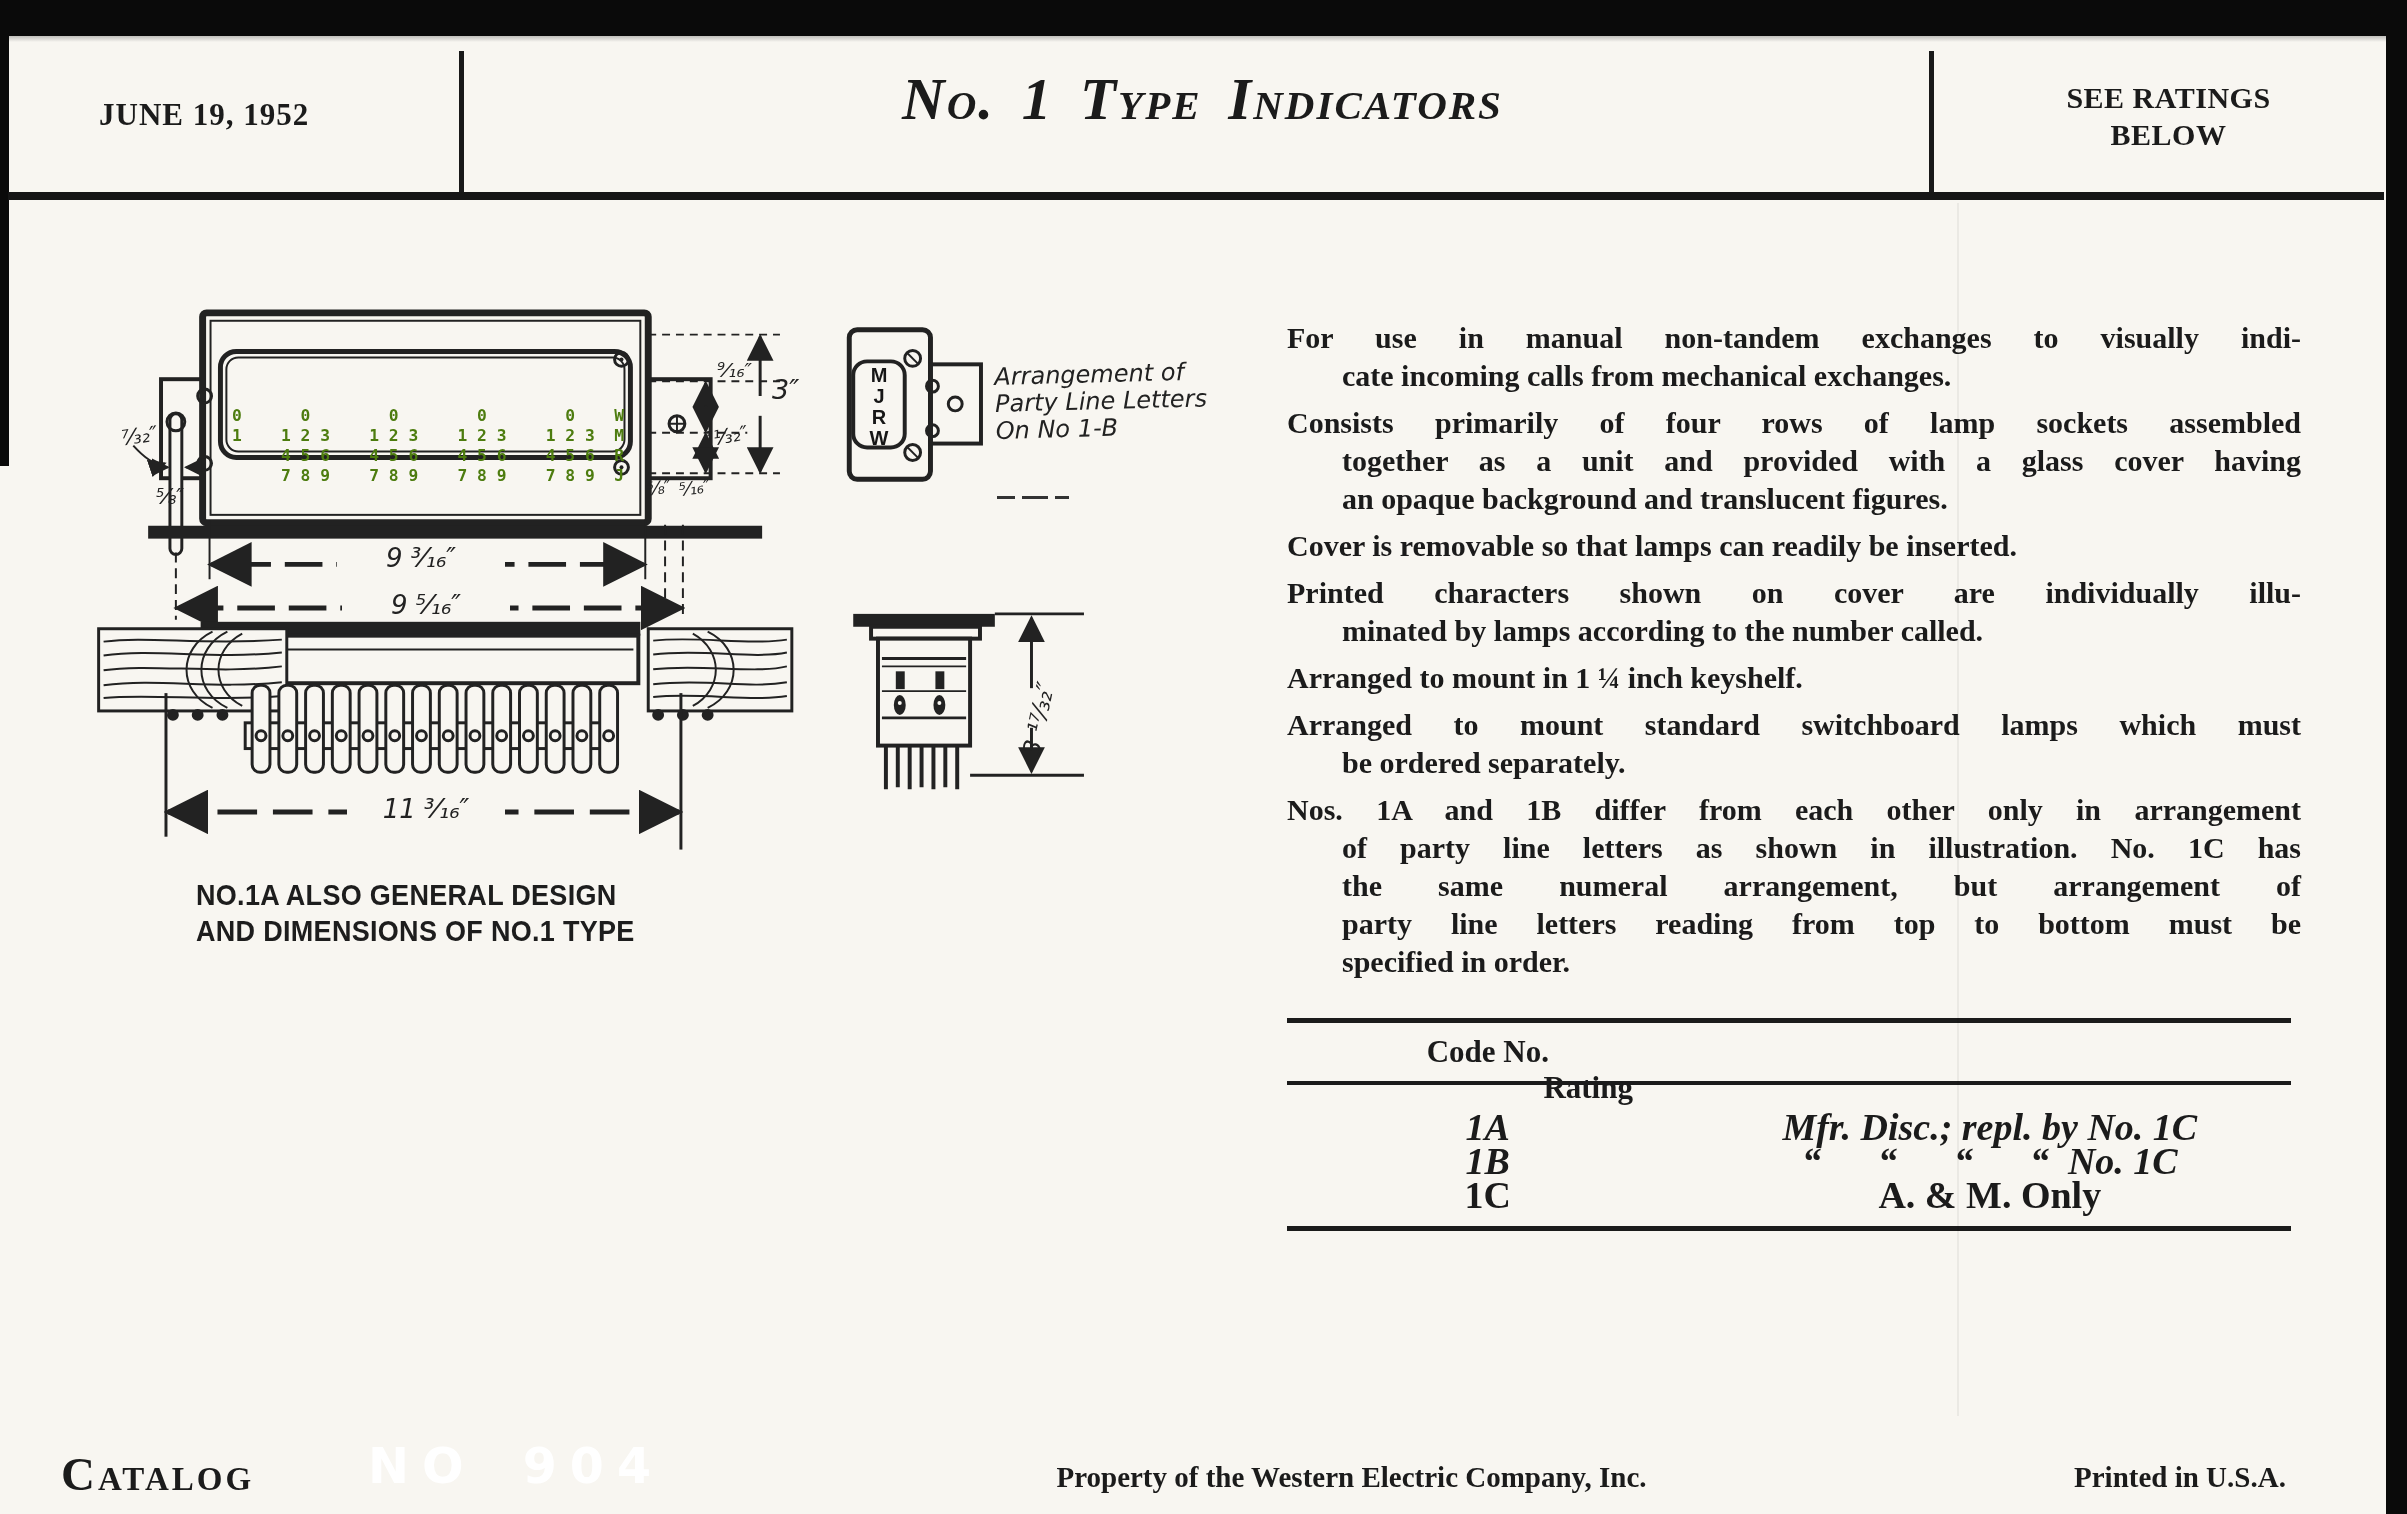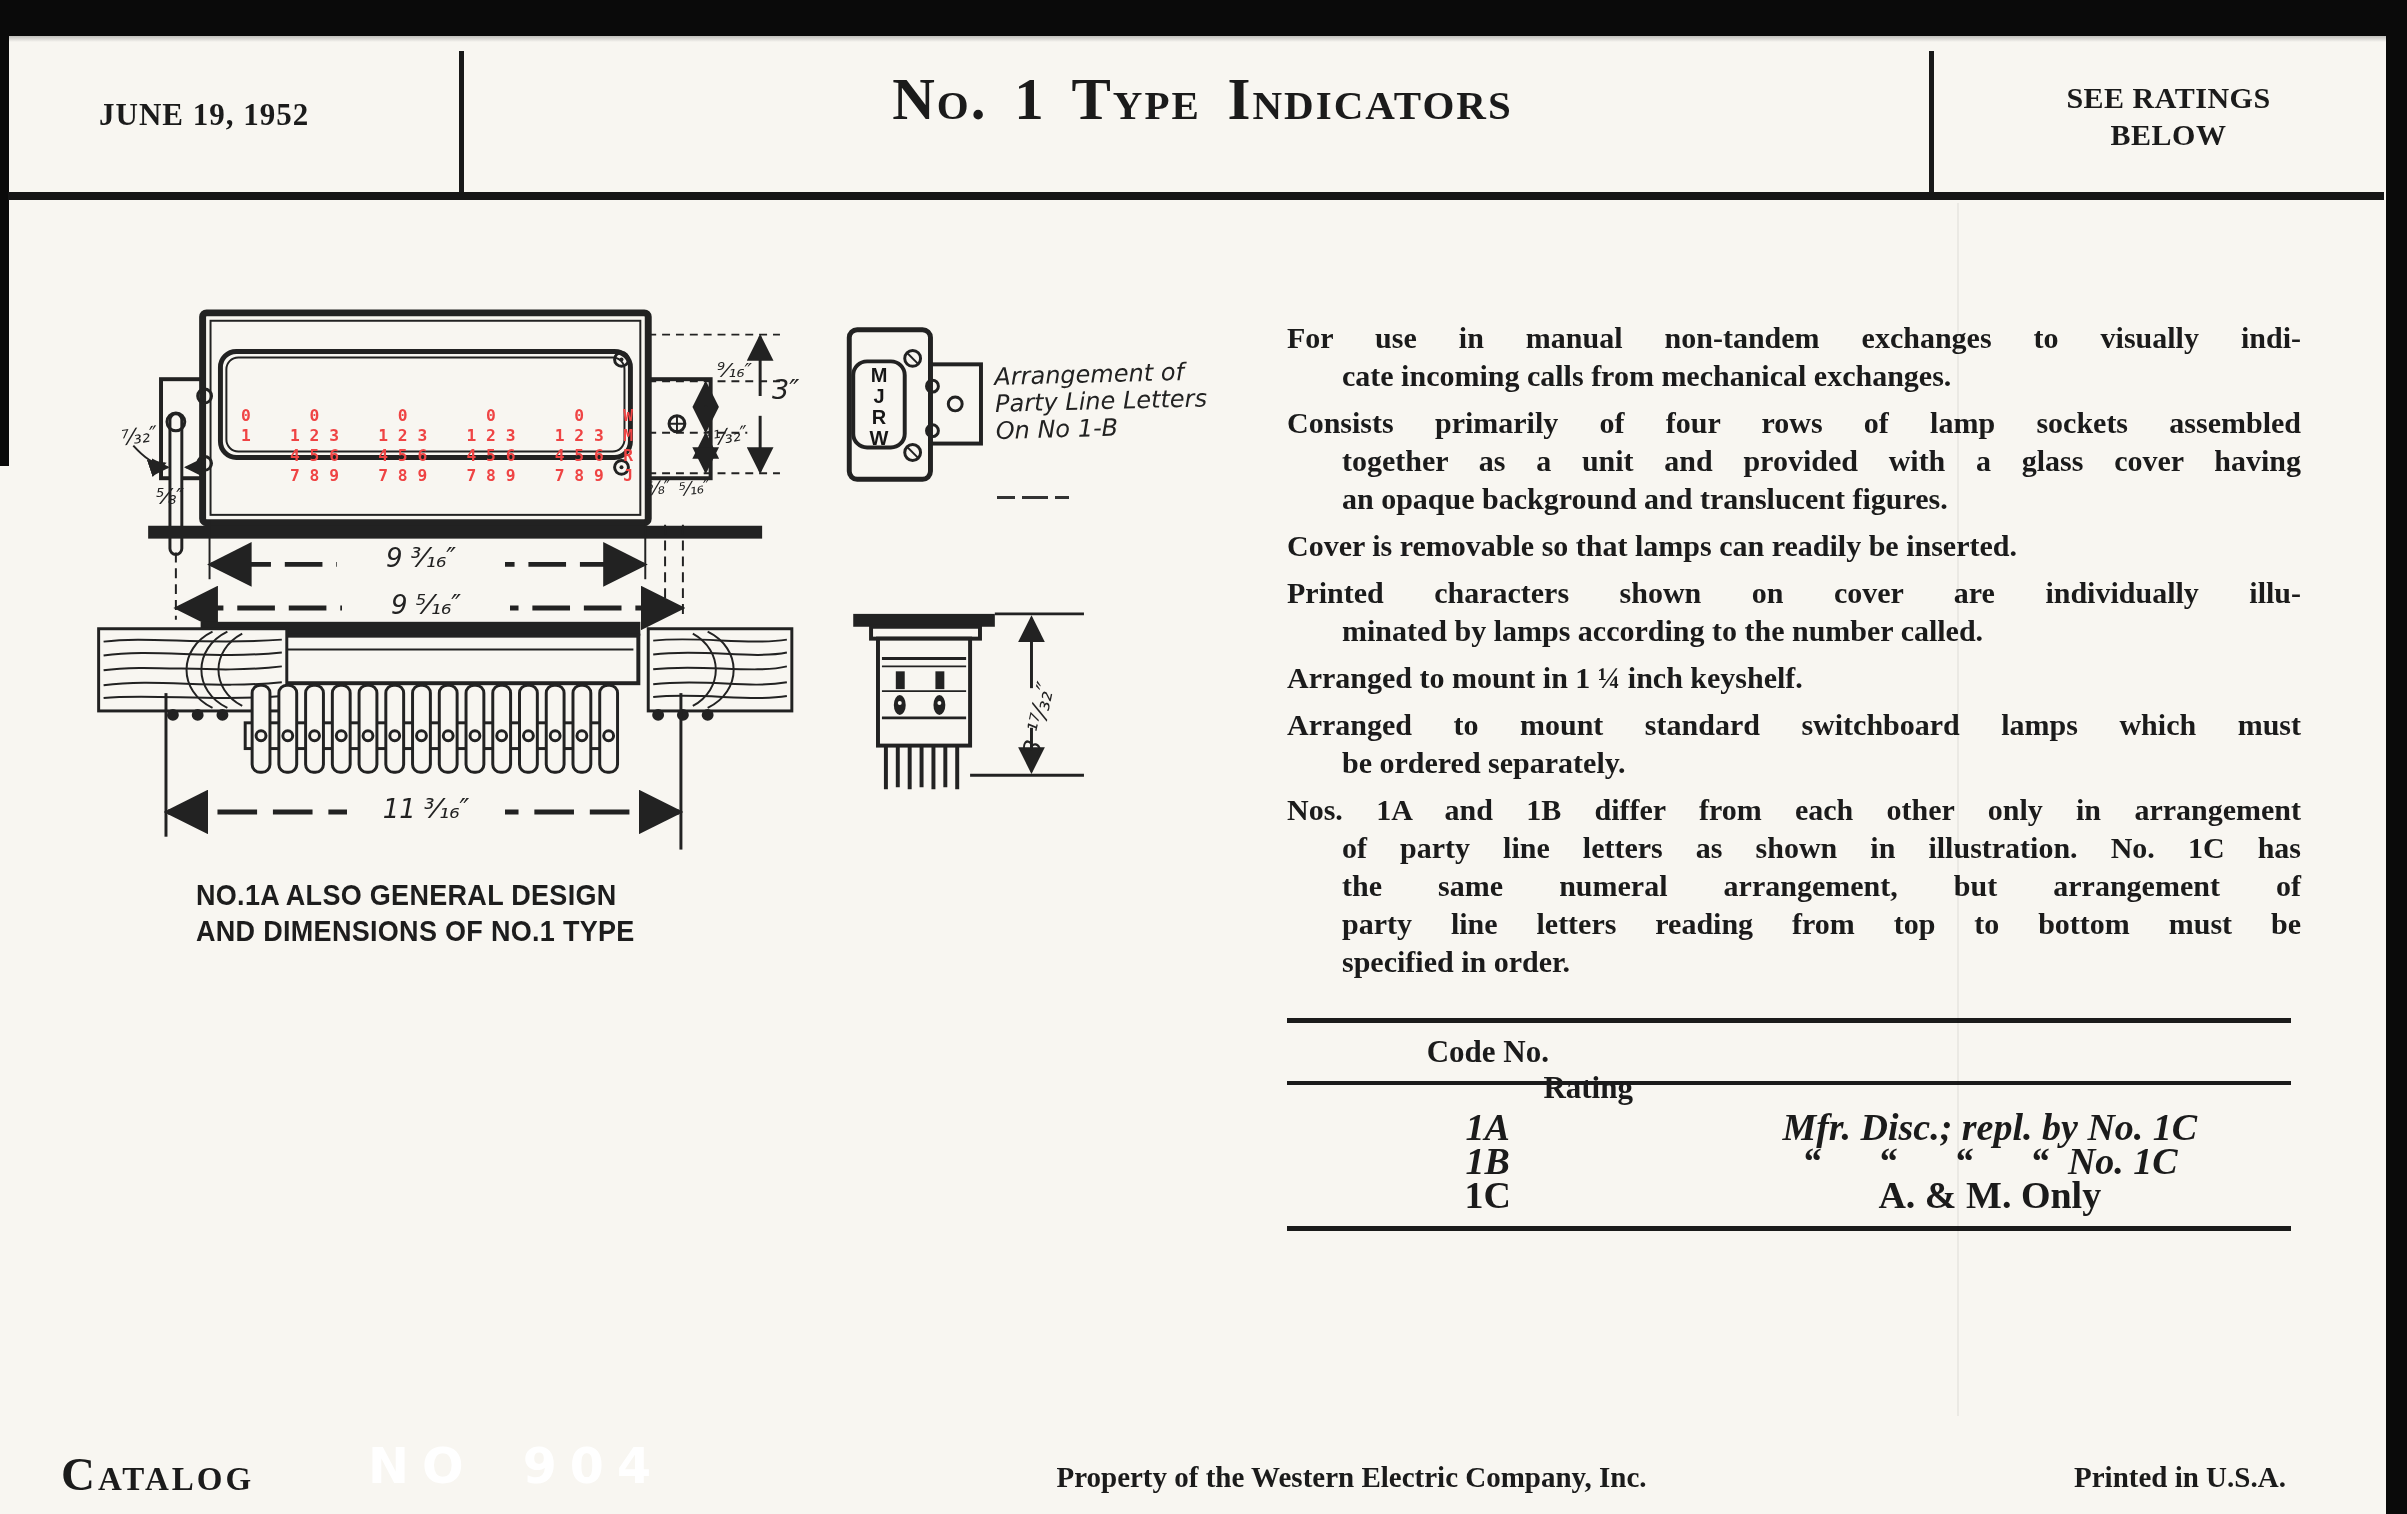--- a/index.html
+++ b/index.html
@@ -12,21 +12,21 @@
   .band-right{position:absolute;right:0;top:0;width:22px;height:100%;background:#0a0a0a;}
   .band-left{position:absolute;left:0;top:36px;width:9px;height:430px;background:#0a0a0a;}
   .fold{position:absolute;left:1957px;top:203px;width:2px;height:1213px;background:rgba(0,0,0,.05);pointer-events:none;}
 
   
   .vdiv{position:absolute;top:51px;height:141px;width:5px;background:#191919;}
   .hrule{position:absolute;left:8px;top:192px;width:2376px;height:8px;background:#161616;}
   .date{position:absolute;left:99px;top:97px;width:277px;text-align:left;
         font-size:31px;font-weight:700;letter-spacing:1px;}
   .title{position:absolute;left:752px;top:65px;width:901px;text-align:center;
-         font-variant:small-caps;font-size:59px;font-weight:700;letter-spacing:2px;word-spacing:10px;}
+         font-variant:small-caps;font-size:59px;font-weight:700;letter-spacing:2px;word-spacing:10px;font-style:italic;}
   .ratings-note{position:absolute;left:2020px;top:79px;width:297px;text-align:center;
          font-size:30px;font-weight:700;line-height:37px;white-space:pre-line;letter-spacing:0.5px;}
 
   
   .desc{position:absolute;left:1287px;top:319px;width:1014px;
         font-size:30px;line-height:38px;font-weight:700;}
   .para{margin-bottom:9px;}
   .para .cont{padding-left:55px;}
   .para .jline{text-align:justify;text-align-last:justify;}
 
@@ -48,23 +48,23 @@
          font-size:49px;font-weight:700;letter-spacing:13px;word-spacing:16px;color:#ffffff;}
   .property{position:absolute;left:1010px;top:1461px;width:683px;text-align:center;
             font-size:29px;font-weight:700;}
   .printed{position:absolute;left:2074px;top:1461px;width:277px;text-align:left;
            font-size:29px;font-weight:700;}
 
   
   svg.draw{position:absolute;left:54px;top:297px;width:1238px;height:713px;}
   .lbl{position:absolute;font-family:"DejaVu Sans",sans-serif;font-style:italic;color:#222;z-index:5;}
   .dimw{background:#f8f6f1;text-align:center;font-size:26px;}
-  .panel{position:absolute;left:241px;top:360px;width:400px;
+  .panel{position:absolute;left:232px;top:360px;width:400px;
          font-family:"DejaVu Sans Mono",monospace;font-weight:700;font-size:16.3px;
-         line-height:20px;white-space:pre;color:#ef4444;z-index:5;margin-top:46px;}
+         line-height:20px;white-space:pre;color:#4d7c0f;z-index:5;margin-top:46px;}
   .plv-letters{position:absolute;left:855px;top:365px;width:48px;text-align:center;
          font-family:"Liberation Sans",sans-serif;font-weight:700;font-size:20px;line-height:21px;
          white-space:pre-line;color:#161616;z-index:5;}
   .plv-note{position:absolute;left:995px;top:360px;width:297px;font-family:"DejaVu Sans",sans-serif;
          font-style:italic;font-size:24px;line-height:27px;white-space:pre-line;transform:rotate(-1.5deg);
          color:#222;z-index:5;}
   .smudge{position:absolute;left:997px;top:487px;z-index:5;}
   .smudge i{display:inline-block;height:3px;background:#333;margin-right:7px;vertical-align:middle;}
   .stamp-caption{position:absolute;left:196px;top:881px;font-family:"Liberation Sans",sans-serif;
          font-weight:700;font-size:27px;line-height:33px;white-space:pre-line;letter-spacing:0.3px;

